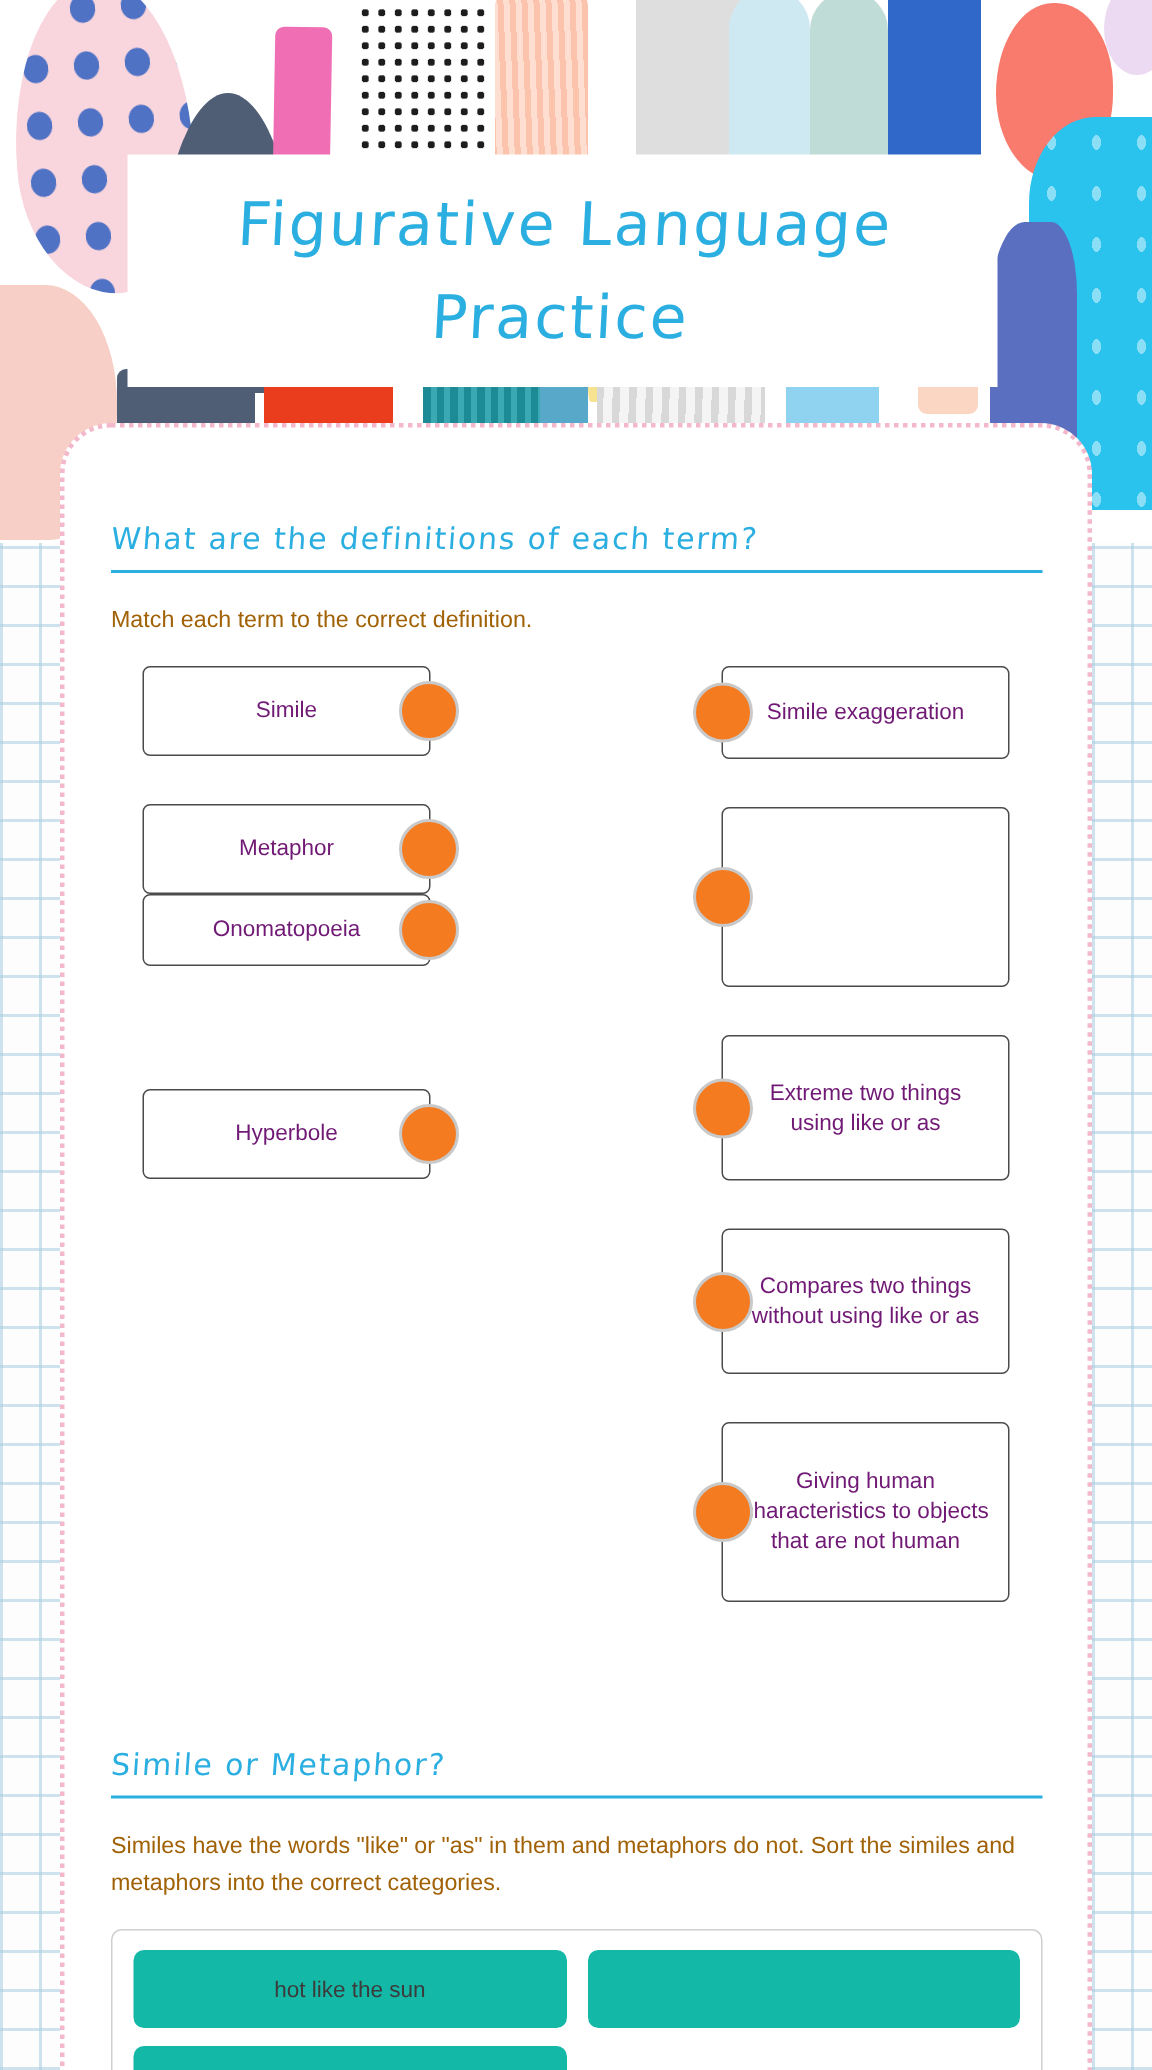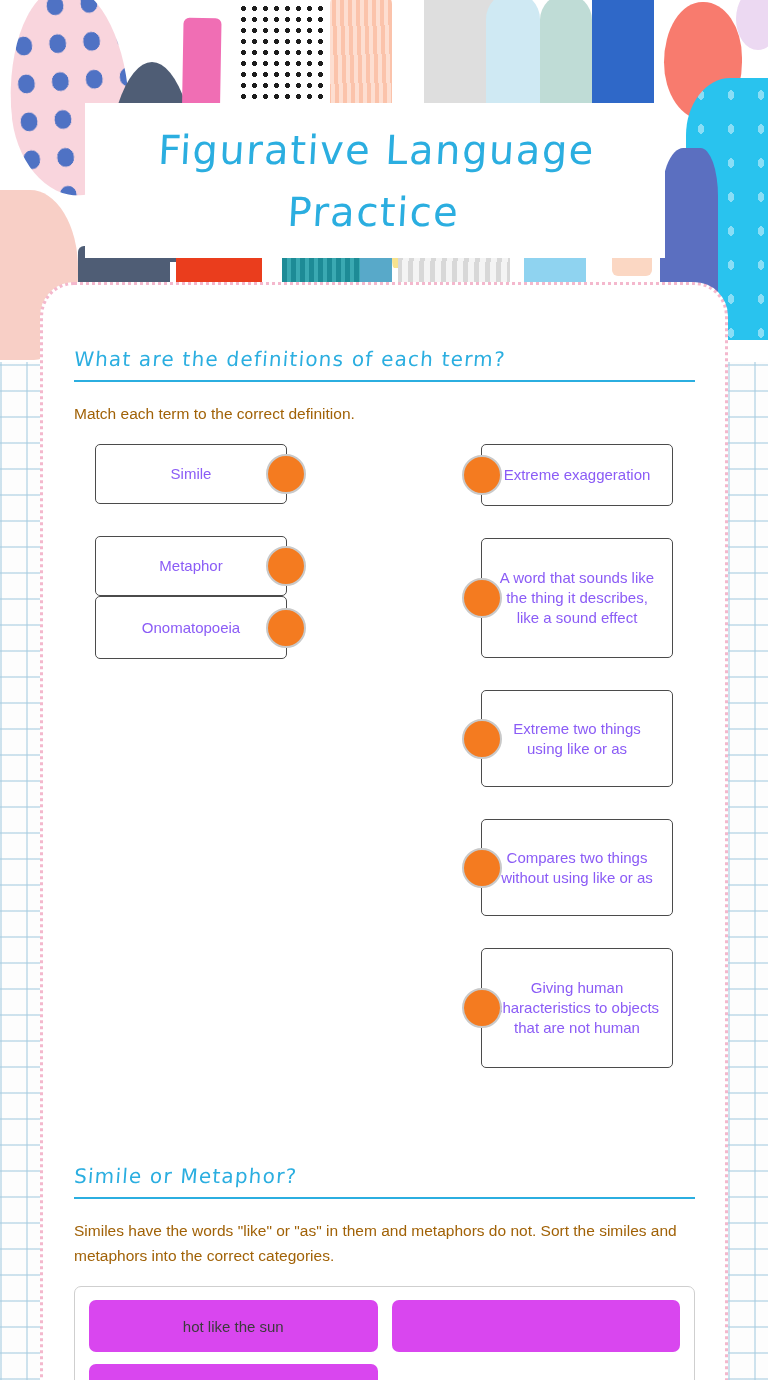--- a/index.html
+++ b/index.html
@@ -112,21 +112,21 @@
   .match-box {
     position: relative;
     border: 1.3px solid #4b4b4b;
     border-radius: 5px;
     background: #ffffff;
     display: flex;
     align-items: center;
     justify-content: center;
     text-align: center;
     font-size: 15px;
-    color: #8b5cf6;
+    color: #701a75;
     line-height: 1.33;
     padding: 9px 12px;
   }
   .dot {
     position: absolute;
     width: 40px; height: 40px;
     border-radius: 50%;
     background: #F47B20;
     border: 2px solid #c9c9c9;
     top: 50%;
@@ -141,21 +141,21 @@
     border: 1.3px solid #cfcfcf;
     border-radius: 7px;
     background: #ffffff;
     padding: 13px 14px;
     display: flex;
     flex-wrap: wrap;
     gap: 12px 14px;
   }
   .sort-tile {
     width: calc(50% - 7px);
-    background: #d946ef;
+    background: #14b8a6;
     border-radius: 7px;
     height: 52px;
     display: flex;
     align-items: center;
     justify-content: center;
     font-size: 15px;
     color: #3b3b3b;
     text-align: center;
   }
 </style>
@@ -205,32 +205,35 @@
     <div class="match-grid">
       <div class="match-col col-left" id="terms-col">
           <div class="match-box" style="height: 60px; margin-bottom: 32px; margin-top: 0px;">
             <span>Simile</span>
             <div class="dot"></div>
           </div>
           <div class="match-box" style="height: 60px; ">
             <span>Metaphor</span>
             <div class="dot"></div>
           </div>
-          <div class="match-box" style="height: 63px; margin-bottom: 82px;">
+          <div class="match-box" style="height: 48px; margin-bottom: 82px;">
             <span>Onomatopoeia</span>
+            <div class="dot"></div>
+          </div>
+          <div class="match-box" style="height: 60px; margin-bottom: 58px;">
+            <span>Hyperbole</span>
             <div class="dot"></div>
           </div>
         </div>
       <div class="match-col col-right" id="definitions-col">
           <div class="match-box" style="height: 62px; margin-bottom: 32px;">
-            <span>Extreme exaggeration</span>
+            <span>Simile exaggeration</span>
             <div class="dot"></div>
           </div>
           <div class="match-box" style="height: 120px; margin-bottom: 32px;">
-            <span>A word that sounds like the thing it describes, like a sound effect</span>
             <div class="dot"></div>
           </div>
           <div class="match-box" style="height: 97px; margin-bottom: 32px;">
             <span>Extreme two things using like or as</span>
             <div class="dot"></div>
           </div>
           <div class="match-box" style="height: 97px; margin-bottom: 32px; justify-content: center;">
             <span>Compares two things without using like or as</span>
             <div class="dot"></div>
           </div>

